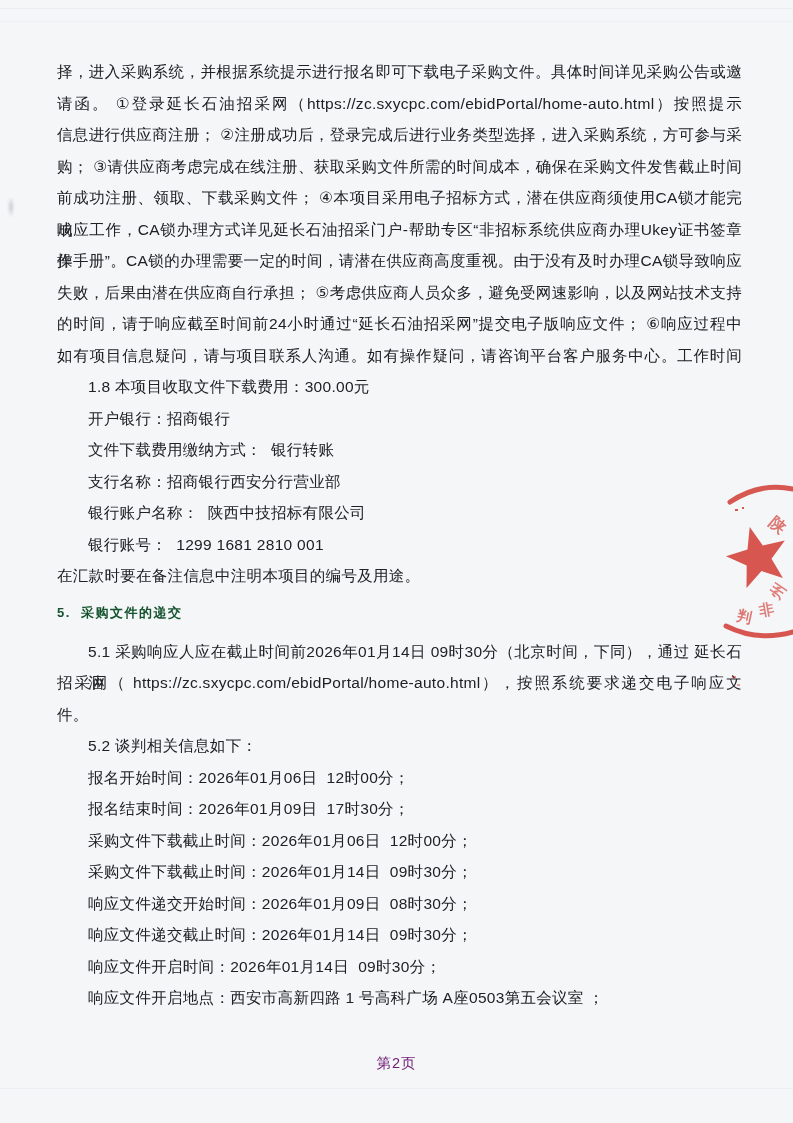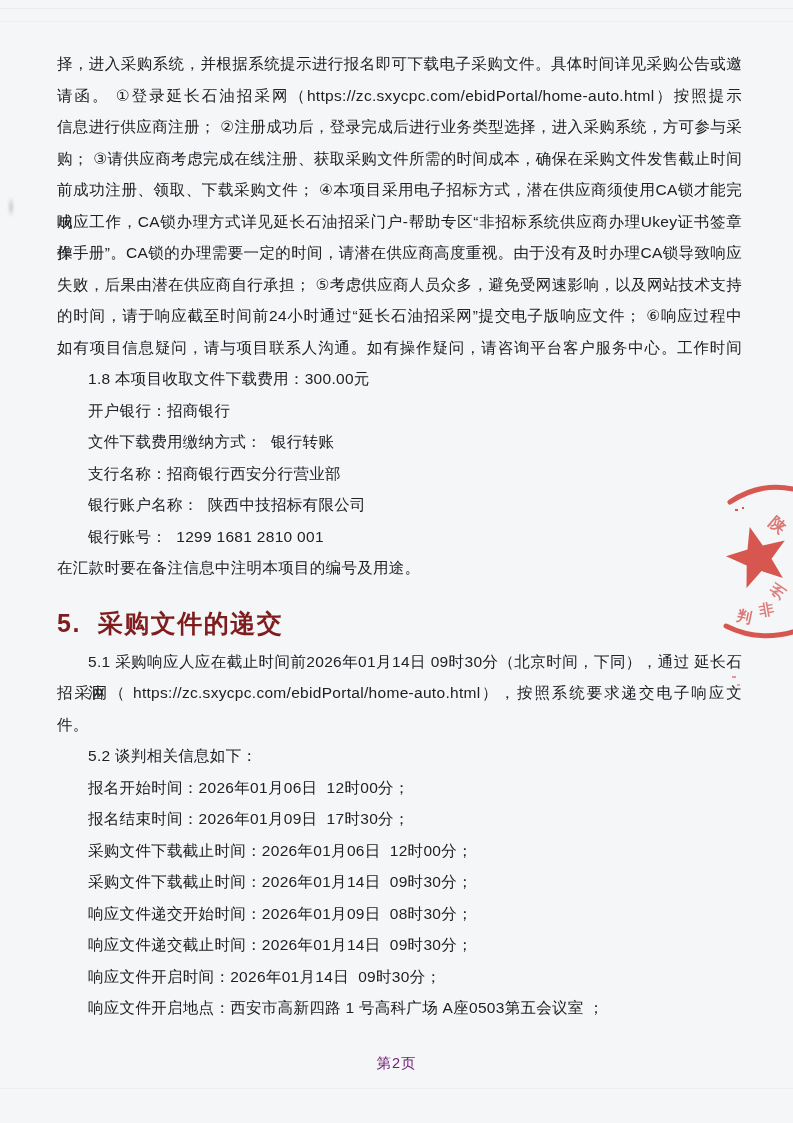--- a/index.html
+++ b/index.html
@@ -8,30 +8,30 @@
     background:#f4f6f8;
     font-family:"Liberation Sans","DejaVu Sans",sans-serif;
   }
   
   .scan-line{position:absolute;left:0;width:100%;height:1px;background:#e2e6ea;opacity:.6;}
   .scan-smudge{
     position:absolute;left:6px;top:192px;width:10px;height:30px;border-radius:50%;
     background:radial-gradient(closest-side,#8b9198,transparent 70%);
     opacity:.45;filter:blur(1px);
   }
-  .content{position:absolute;left:57px;top:48px;width:685px;color:#202124;}
+  .content{position:absolute;left:57px;top:56px;width:685px;color:#202124;}
   .ln{
     font-size:15.5px;line-height:31.5px;height:31.5px;
     letter-spacing:.3px;white-space:pre-wrap;overflow:visible;
   }
   .j{text-align:justify;text-align-last:justify;white-space:normal;}
   .ind{padding-left:31px;}
   .h5{
-    font-size:25px;font-weight:600;line-height:30px;height:30px;
-    margin-top:24px;letter-spacing:1.5px;color:#7f1d1d;
+    font-size:13px;font-weight:600;line-height:30px;height:30px;
+    margin-top:6px;letter-spacing:1.5px;color:#14532d;
   }
   .mt12{margin-top:8px;}
   .footer{
     position:absolute;left:0;top:1054px;width:100%;text-align:center;
     font-size:14.5px;color:#701a75;letter-spacing:1px;
   }
   .seal{position:absolute;left:720px;top:468px;width:73px;height:230px;pointer-events:none;opacity:.92;}
   .seal text{font-family:"Liberation Sans","DejaVu Sans",sans-serif;font-weight:700;}
 </style>
 </head>

